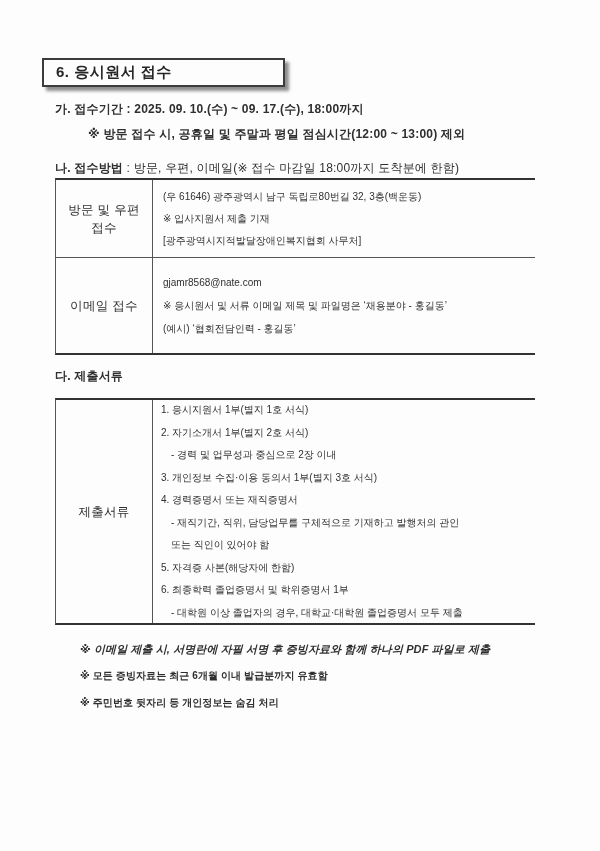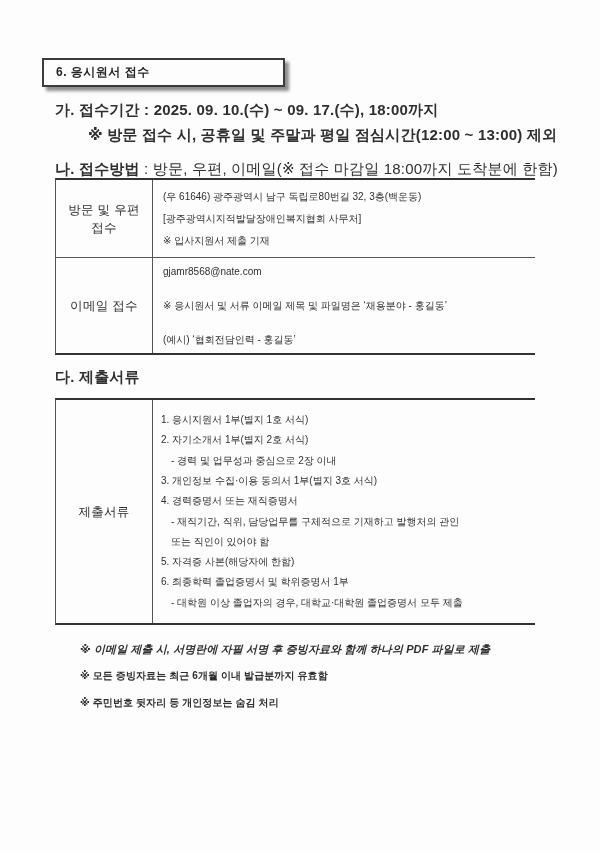--- a/index.html
+++ b/index.html
@@ -15,24 +15,24 @@
   .abs{position:absolute;}
   .bold{font-weight:bold;}
   
   .title-box{
     left:42px;top:58px;width:227px;height:25px;
     border:2px solid #3c3c3c;
     background:#fdfdfd;
     box-shadow:4px 4px 3px #8f8f8f;
     display:flex;align-items:center;
     padding-left:12px;
-    font-size:12px;font-weight:bold;color:#262626;
+    font-size:15px;font-weight:bold;color:#262626;
     letter-spacing:0.5px;
   }
-  .body-line{font-size:15px;line-height:17px;white-space:nowrap;letter-spacing:0.2px;}
+  .body-line{font-size:12px;line-height:17px;white-space:nowrap;letter-spacing:0.2px;}
   
   .tbl{
     left:55px;width:480px;
     border-top:2px solid #333333;
     border-bottom:2px solid #333333;
     border-left:1px solid #555555;
     box-sizing:border-box;
     background:#fdfdfd;
   }
   .trow{display:flex;box-sizing:border-box;}
@@ -46,23 +46,23 @@
   }
   .td{
     flex:1;box-sizing:border-box;
     padding-left:10px;
     display:flex;flex-direction:column;justify-content:center;
     font-size:10px;
   }
   .t1r1{height:77px;}
   .t1r1 .td{line-height:22px;}
   .t1r2{height:96px;}
-  .t1r2 .td{line-height:23px;gap:11px;}
+  .t1r2 .td{line-height:23px;}
   .t2row{height:223px;}
-  .t2row .td{justify-content:center;line-height:20.3px;padding-left:8px;}
+  .t2row .td{justify-content:space-between;line-height:20.3px;padding-left:8px;}
   .doc-item{padding-left:0;white-space:nowrap;}
   .doc-sub{padding-left:10px;white-space:nowrap;}
   .cell-line{white-space:nowrap;}
   .footnote{font-size:10px;line-height:16px;white-space:nowrap;letter-spacing:0.1px;}
   .footnote.small{font-size:11px;font-style:italic;}
 </style>
 </head>
 <body>
 
 <div class="page">
@@ -79,22 +79,22 @@
   </div>
 
   <div class="abs tbl" style="top:178px;">
     <div class="trow t1r1">
       <div class="th">
         <span>방문 및 우편</span>
         <span>접수</span>
       </div>
       <div class="td">
         <div class="cell-line">(우 61646) 광주광역시 남구 독립로80번길 32, 3층(백운동)</div>
+        <div class="cell-line">※ 입사지원서 제출 기재</div>
         <div class="cell-line">[광주광역시지적발달장애인복지협회 사무처]</div>
-        <div class="cell-line">※ 입사지원서 제출 기재</div>
       </div>
     </div>
     <div class="trow t1r2">
       <div class="th">
         <span>이메일 접수</span>
       </div>
       <div class="td">
         <div class="cell-line">gjamr8568@nate.com</div>
         <div class="cell-line">※ 응시원서 및 서류 이메일 제목 및 파일명은 ‘채용분야 - 홍길동’</div>
         <div class="cell-line">(예시) ‘협회전담인력 - 홍길동’</div>

